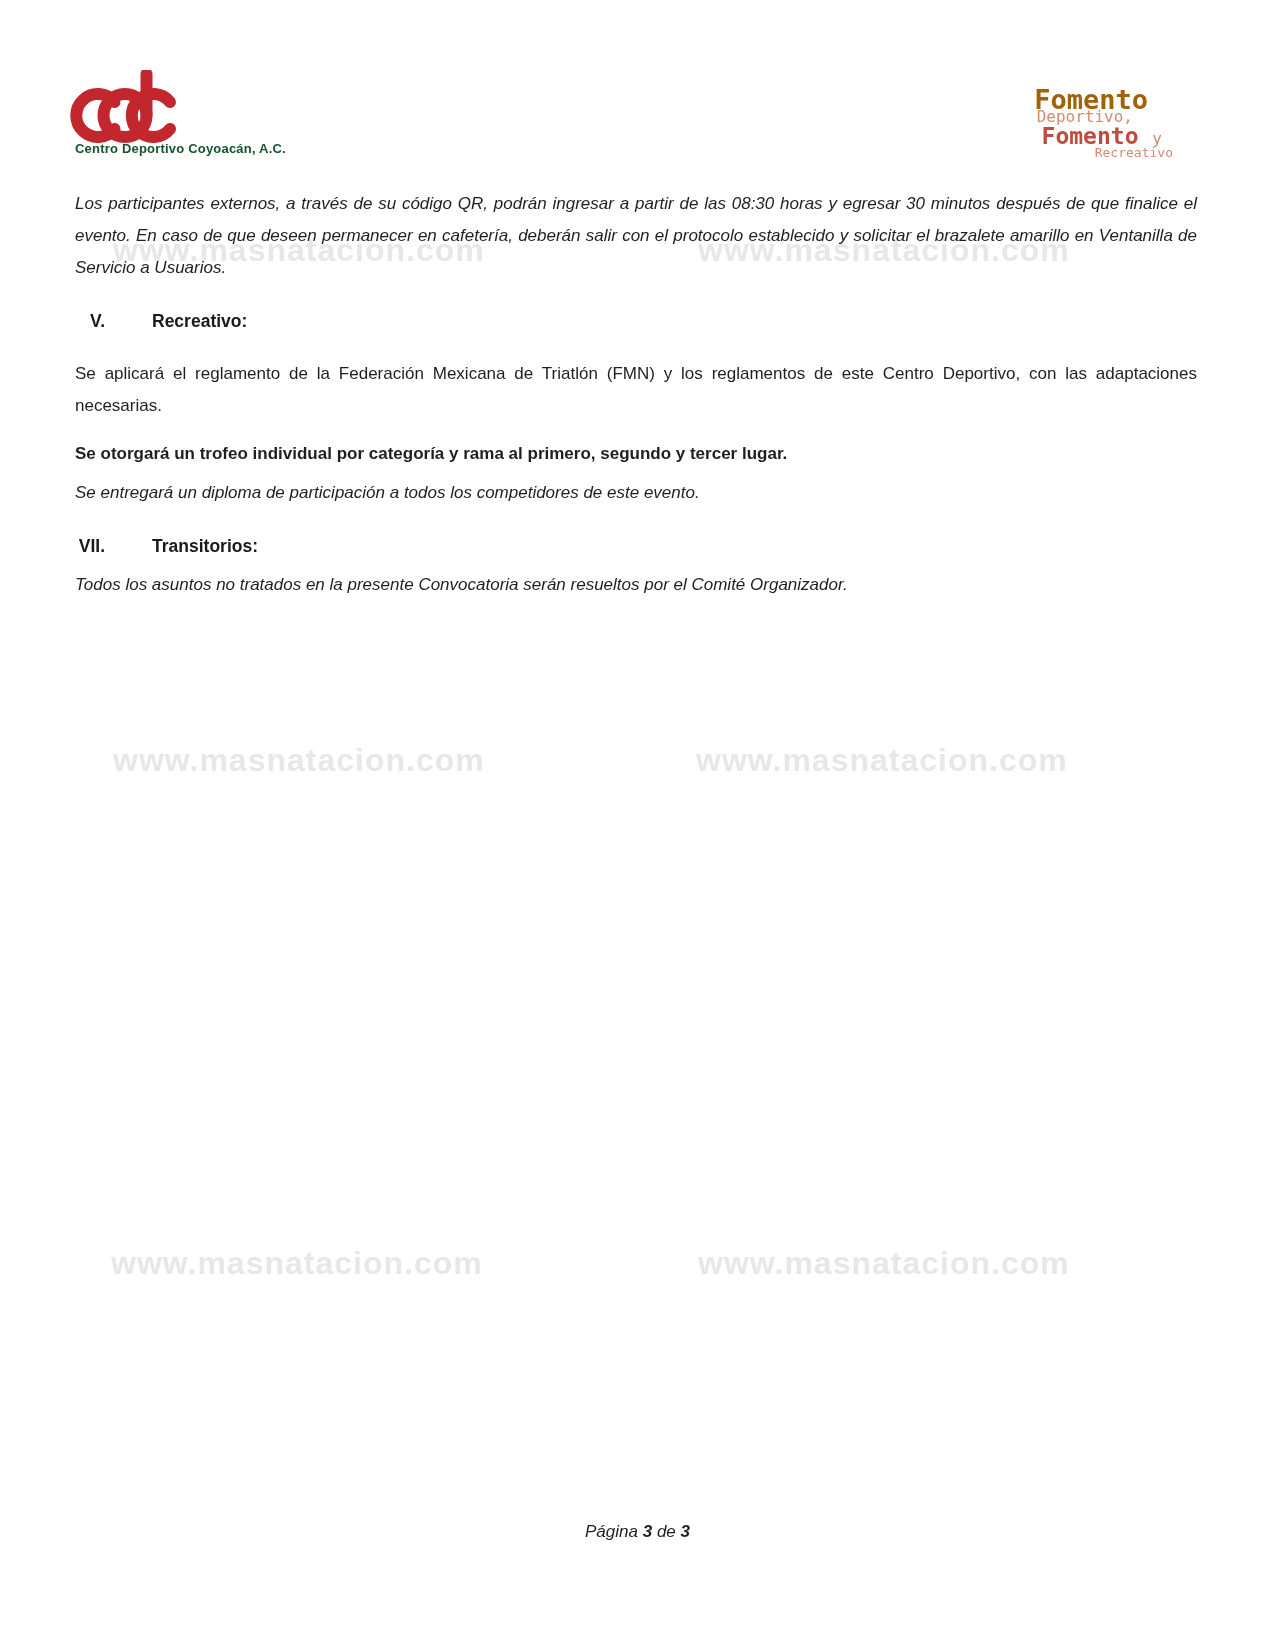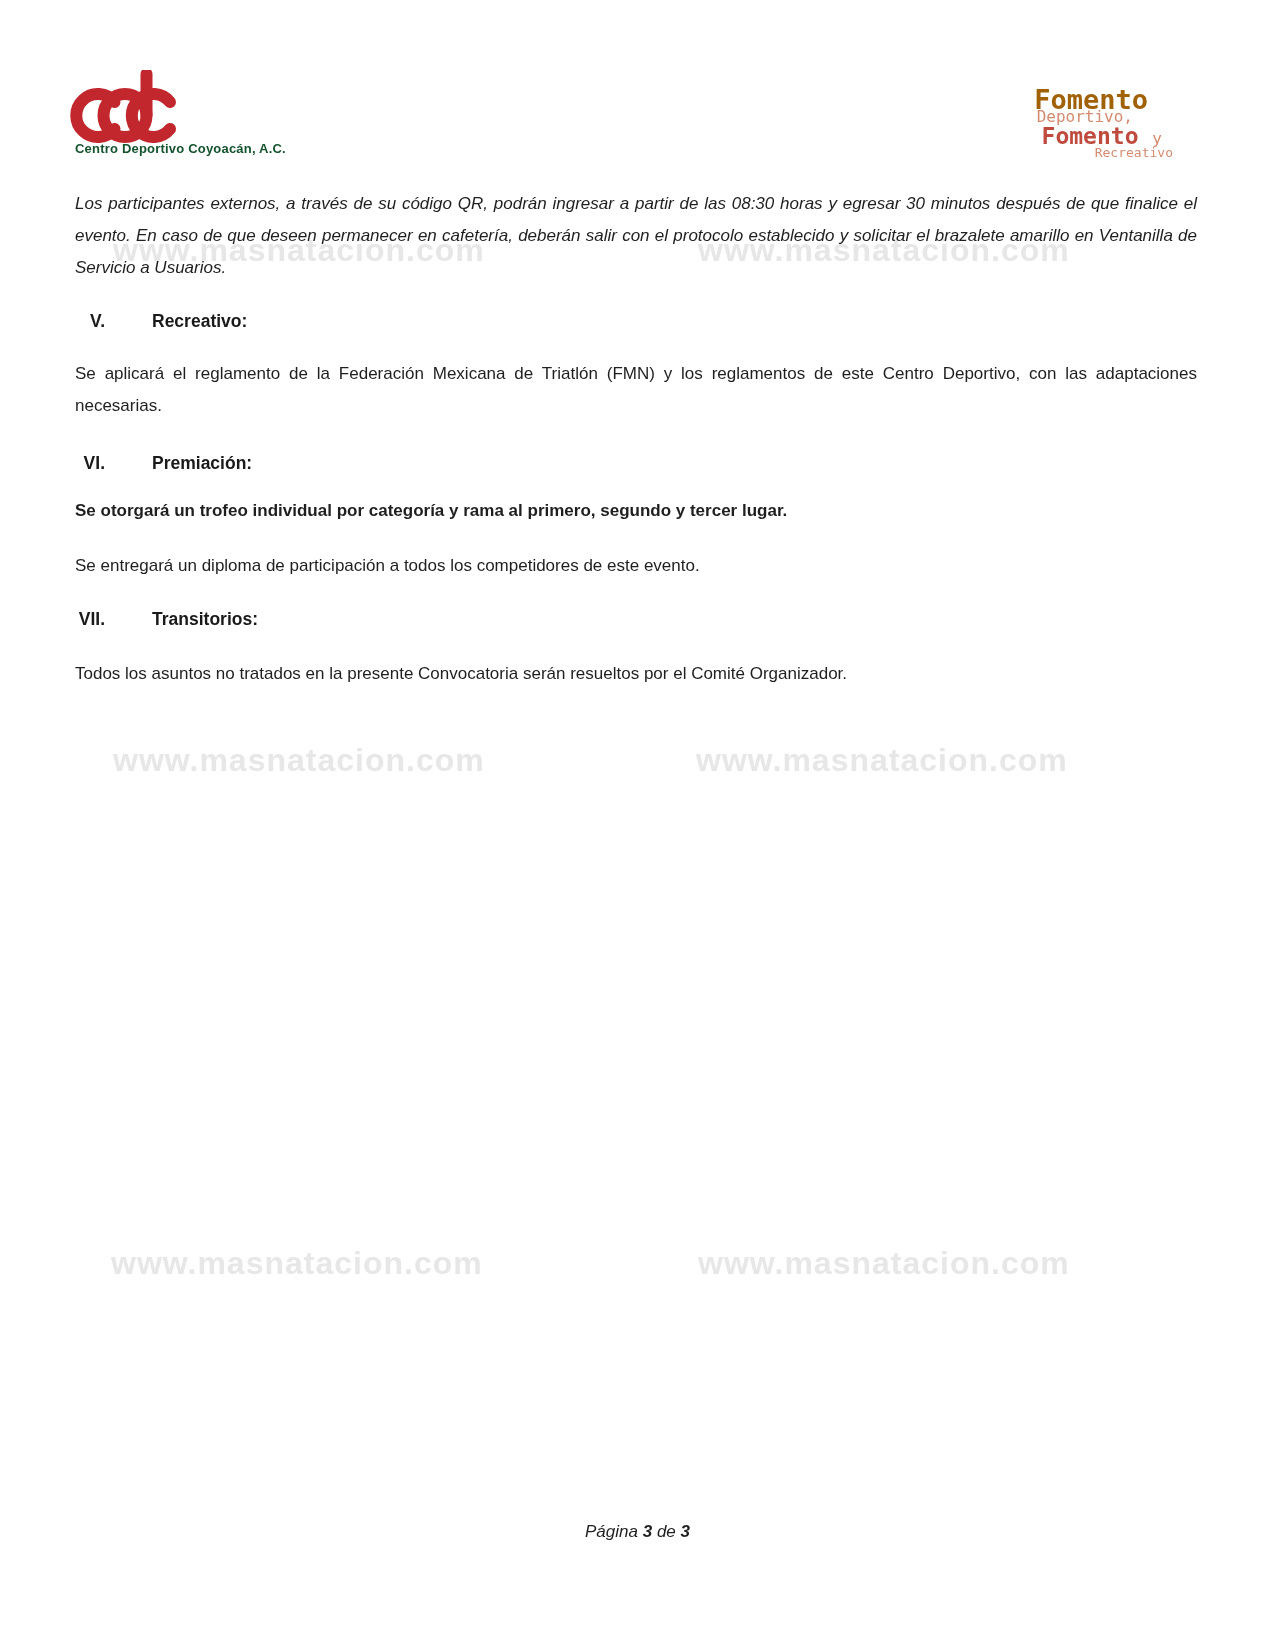--- a/index.html
+++ b/index.html
@@ -27,21 +27,21 @@
   .content { position:relative; z-index:1; padding:0 78px 0 75px; }
   .para {
     font-size:17px; line-height:32px; text-align:justify; color:#1f1f1f;
   }
   .para.single { text-align:left; }
   .p-intro { margin-top:0;font-style:italic; }
   .section-heading { display:flex; font-size:17.5px; font-weight:bold; line-height:32px; color:#1a1a1a; }
   .section-heading .num { width:30px; text-align:right; }
   .section-heading .label { margin-left:47px; }
   .mt21 { margin-top:21px; } .mt25 { margin-top:25px; }
-  .mt16 { margin-top:16px;font-weight:bold; } .mt23 { margin-top:23px; }
+  .mt16 { margin-top:16px;font-weight:bold; } .mt23 { margin-top:7px;font-style:italic; }
   
   .wm {
     position:absolute; z-index:0; font-size:32px; font-weight:bold;
     letter-spacing:1px; line-height:1; white-space:nowrap; user-select:none;
   }
   .wm1a { left:113px; top:234px; } .wm1b { left:698px; top:234px; }
   .wm2a { left:113px; top:744px; } .wm2b { left:696px; top:744px; }
   .wm3a { left:111px; top:1247px; } .wm3b { left:698px; top:1247px; }
   
   .footer {
@@ -88,24 +88,20 @@
   <div class="content">
 
     <p class="para p-intro">Los participantes externos, a través de su código QR, podrán ingresar a partir de las 08:30 horas y egresar 30 minutos después de que finalice el evento. En caso de que deseen permanecer en cafetería, deberán salir con el protocolo establecido y solicitar el brazalete amarillo en Ventanilla de Servicio a Usuarios.</p>
 
     <div class="section-heading mt21">
       <span class="num">V.</span>
       <span class="label">Recreativo:</span>
     </div>
     <p class="para mt21">Se aplicará el reglamento de la Federación Mexicana de Triatlón (FMN) y los reglamentos de este Centro Deportivo, con las adaptaciones necesarias.</p>
 
-    <div class="section-heading mt25">
-      <span class="num">VI.</span>
-      <span class="label">Premiación:</span>
-    </div>
     <p class="para single mt16">Se otorgará un trofeo individual por categoría y rama al primero, segundo y tercer lugar.</p>
     <p class="para single mt23">Se entregará un diploma de participación a todos los competidores de este evento.</p>
 
     <div class="section-heading mt21">
       <span class="num">VII.</span>
       <span class="label">Transitorios:</span>
     </div>
     <p class="para single mt23">Todos los asuntos no tratados en la presente Convocatoria serán resueltos por el Comité Organizador.</p>
 
   </div>

